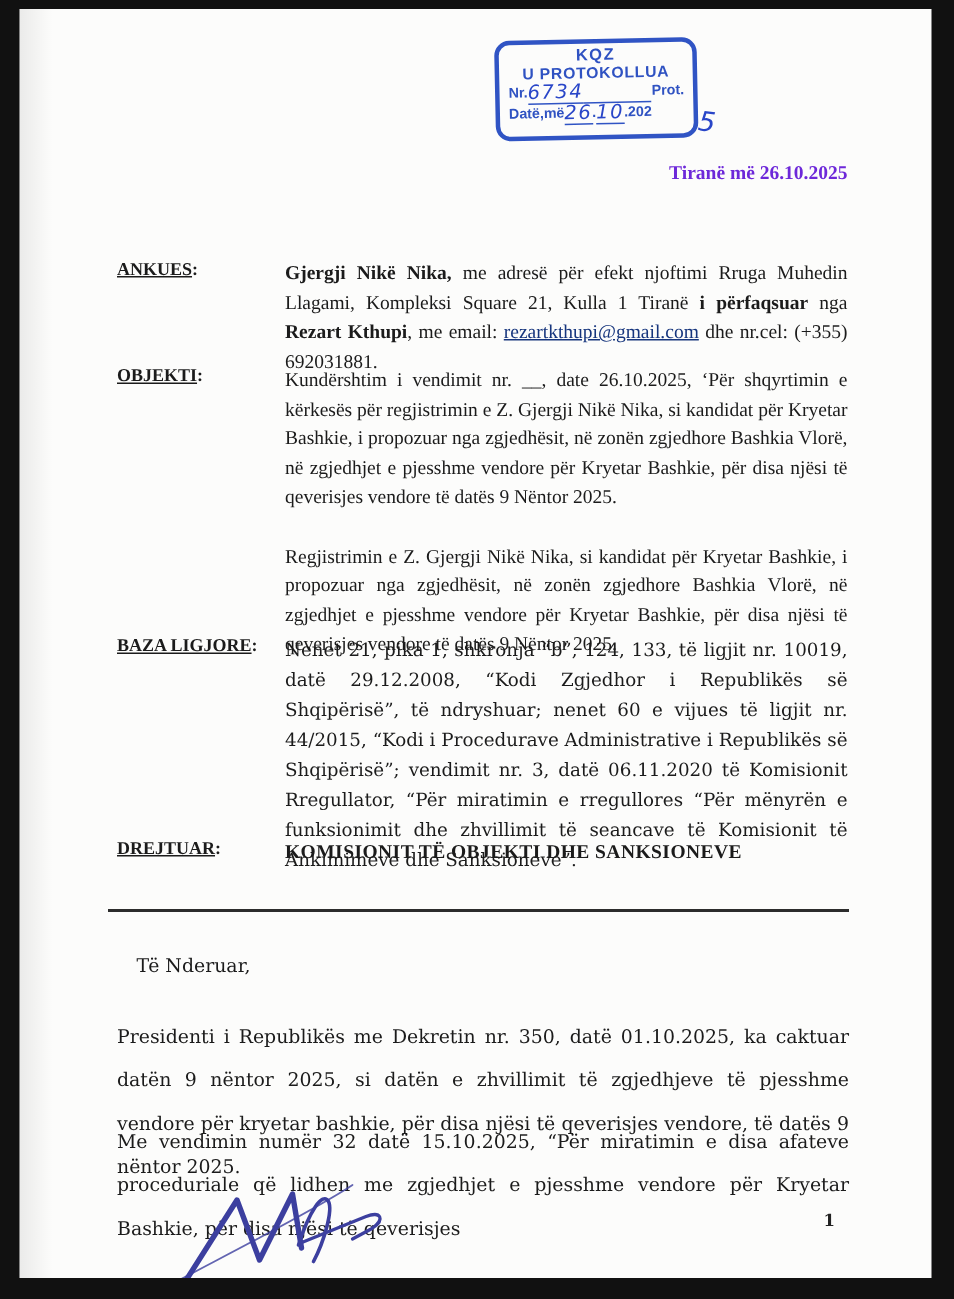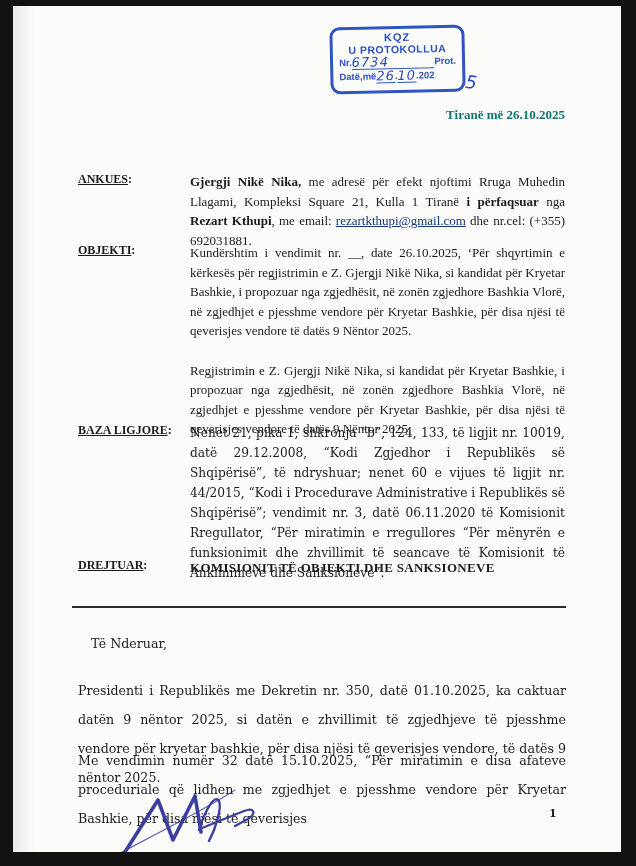--- a/index.html
+++ b/index.html
@@ -42,21 +42,21 @@
   .stamp .uline{border-bottom:1.5px solid #3054c4;}
   .stamp .fill{flex:1 1 auto;border-bottom:1.5px solid #3054c4;min-width:8px;}
   .stamp .year5{
     position:absolute;right:-14px;bottom:-4px;
     font-family:"DejaVu Sans", sans-serif;font-style:italic;
     font-size:18px;color:#2946c8;transform:rotate(8deg);
   }
   
   .city-date{
     position:absolute;top:101px;right:56px;
-    font-size:13px;font-weight:700;color:#0f766e;
+    font-size:13px;font-weight:700;color:#6d28d9;
   }
   .doc-title{
     position:absolute;top:125px;left:0;width:100%;
     text-align:center;font-size:16px;font-weight:700;color:#1b1b1b;
     letter-spacing:7px;padding-left:7px;box-sizing:border-box;
   }
   
   .row{position:absolute;left:65px;width:500px;}
   .sec-label{
     position:absolute;left:0;top:0;

